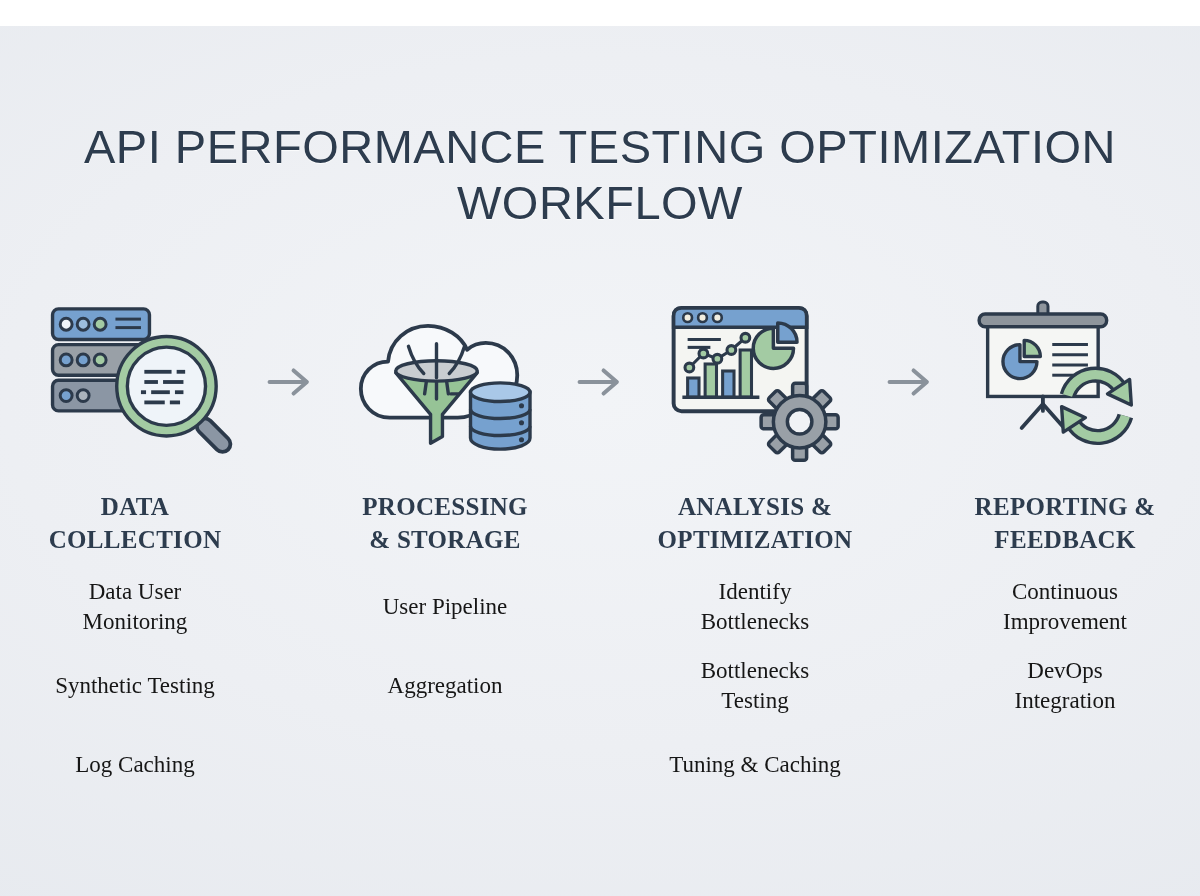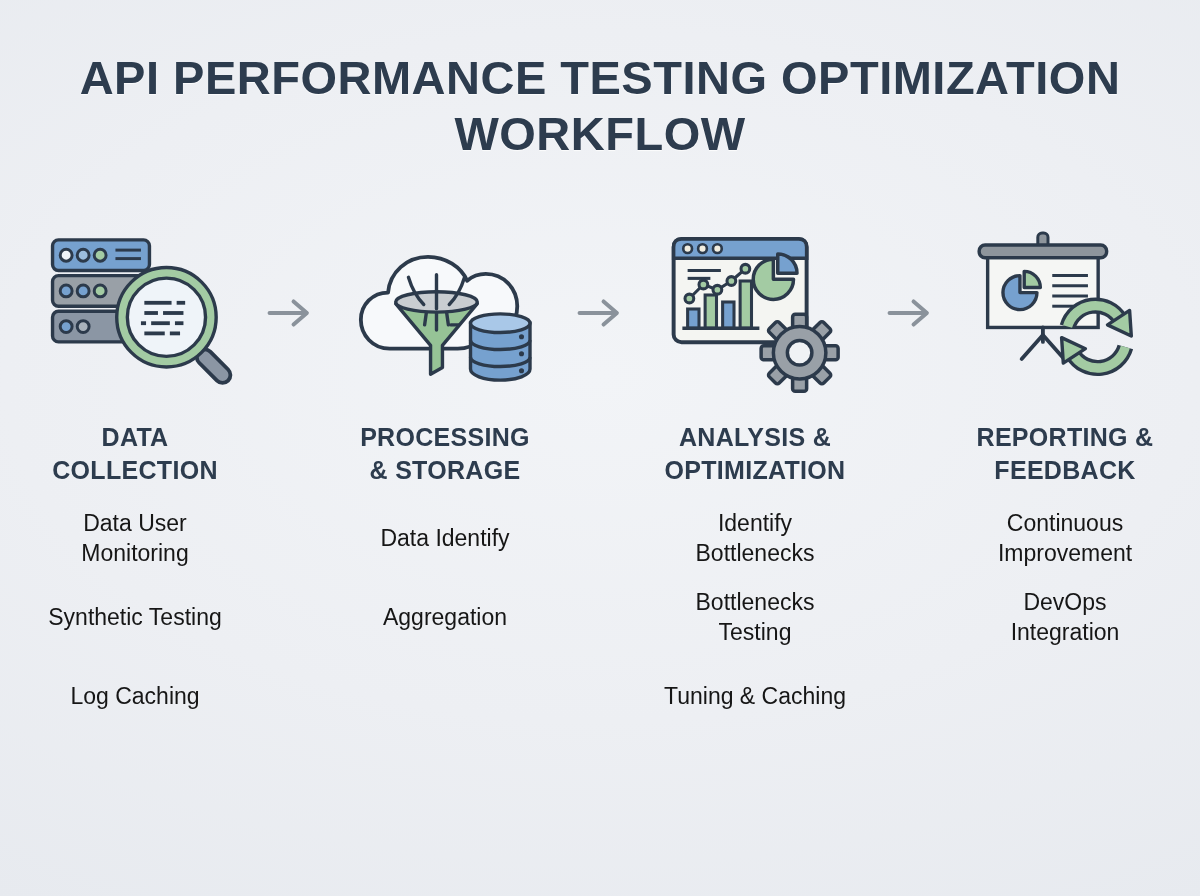--- a/index.html
+++ b/index.html
@@ -7,41 +7,43 @@
   body {
     font-family: "Liberation Sans", sans-serif;
     overflow: hidden;
   }
   .canvas {
     width: 1200px; height: 896px;
     background: radial-gradient(ellipse 90% 70% at 50% 42%, #f2f4f7 0%, #edeff3 55%, #e7eaef 100%);
     position: relative;
   }
   .title {
-    padding-top: 50px;
+    padding-top: 93px;
     text-align: center;
     font-size: 47px;
-    font-weight: 700;
+    font-weight: 400;
     letter-spacing: 0.5px;
     color: #2d3c4e;
     line-height: 1.2;
     white-space: pre-line;
     text-shadow: 0 1px 1px rgba(255,255,255,0.8);
+    margin-top: 26px;
   }
   .flow {
     margin-top: 56px;
     display: flex;
     justify-content: center;
     align-items: flex-start;
   }
   .stage {
     width: 262px;
     display: flex;
     flex-direction: column;
     align-items: center;
+    font-family: Liberation Serif, serif;
   }
   .icon-box {
     height: 188px;
     display: flex;
     align-items: center;
     justify-content: center;
   }
   .arrow-box {
     width: 48px;
     height: 188px;
@@ -177,21 +179,21 @@
           <path d="M145,132 A35,11 0 0 0 215,132" fill="none" stroke="#2c3a4b" stroke-width="4"></path>
           <path d="M145,152 A35,11 0 0 0 215,152" fill="none" stroke="#2c3a4b" stroke-width="4"></path>
           <circle cx="205" cy="128" r="3" fill="#2c3a4b"></circle>
           <circle cx="205" cy="148" r="3" fill="#2c3a4b"></circle>
           <circle cx="205" cy="168" r="3" fill="#2c3a4b"></circle>
         </svg>
       </div>
       <div class="heading">PROCESSING
 &amp; STORAGE</div>
       <div class="items">
-        <div class="item">Data Identify</div>
+        <div class="item">User Pipeline</div>
         <div class="item">Aggregation</div>
       </div>
     </div>
 
     <div class="arrow-box">
       <svg width="48" height="40" viewBox="0 0 54 40">
         <line x1="4" y1="20" x2="45" y2="20" stroke="#8a929b" stroke-width="4.5" stroke-linecap="round"></line>
         <path d="M31,7 L46,20 L31,33" fill="none" stroke="#8a929b" stroke-width="4.5" stroke-linecap="round" stroke-linejoin="round"></path>
       </svg>
     </div>

